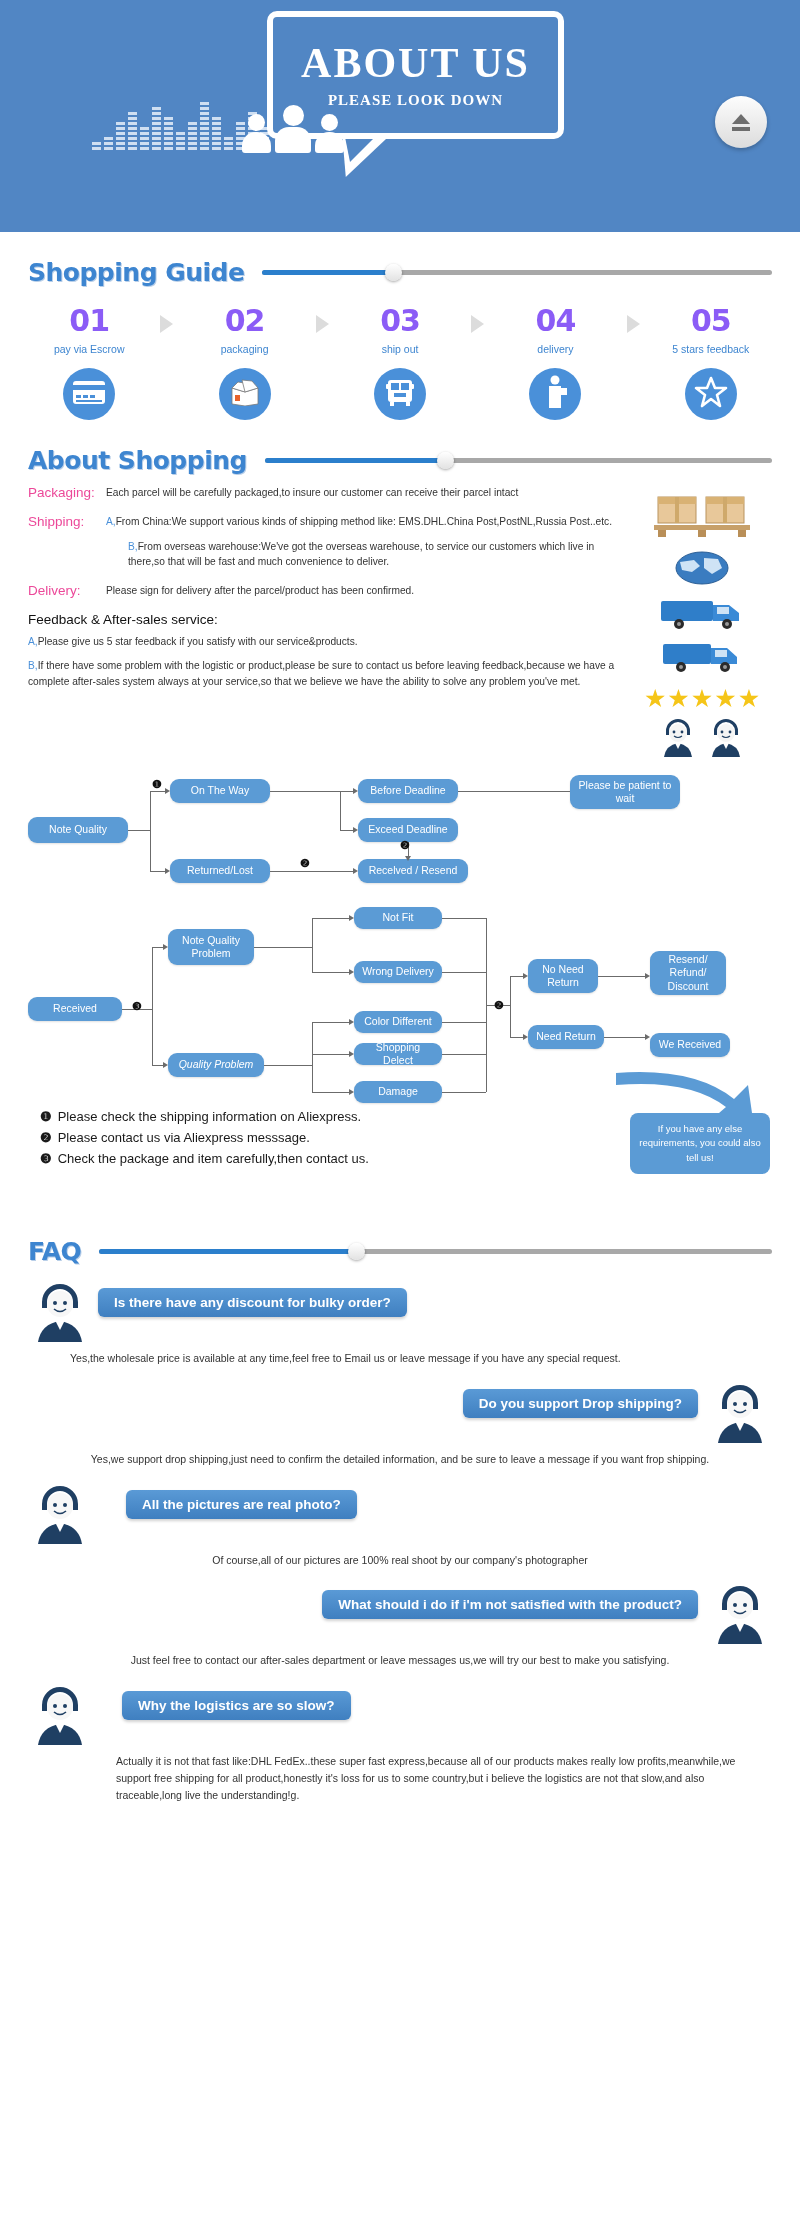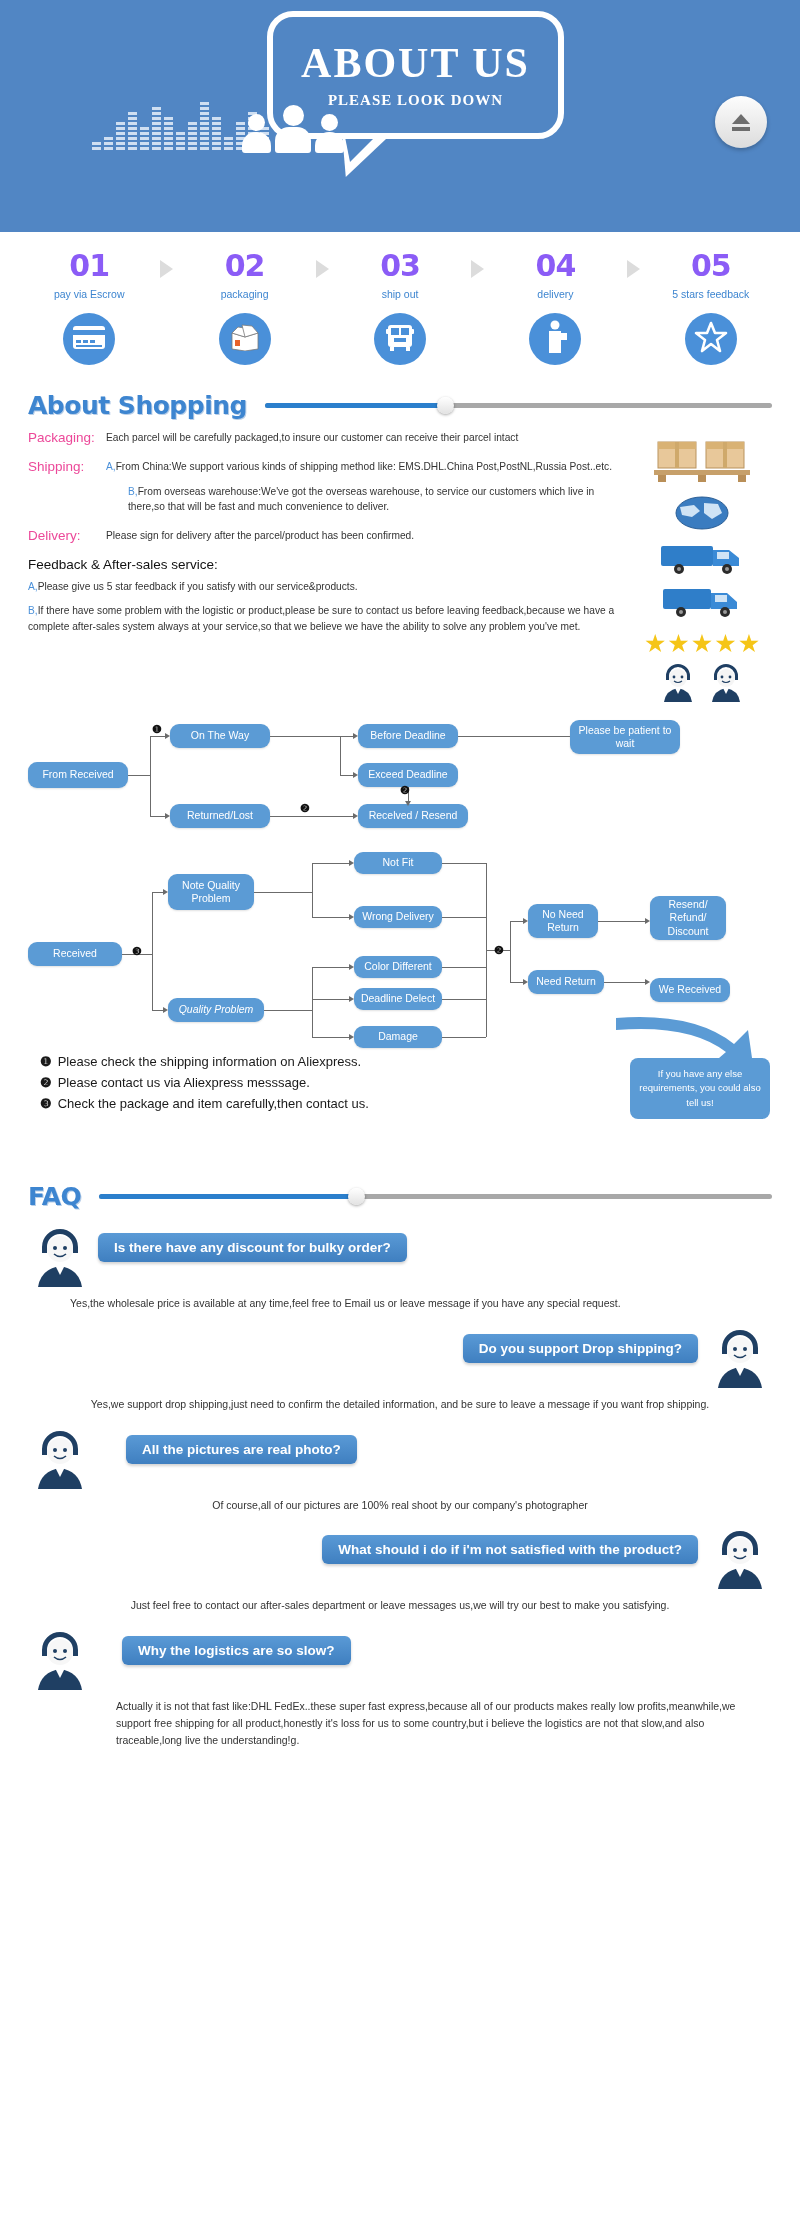--- a/index.html
+++ b/index.html
@@ -16,21 +16,21 @@
     height: 232px;
     background: #5186c4;
     position: relative;
     overflow: hidden;
   }
   .bubble {
     position: absolute;
     left: 267px; top: 11px;
     width: 297px; height: 128px;
     border: 6px solid #fff;
-    border-radius: 26px;
+    border-radius: 10px;
     display: flex; flex-direction: column;
     align-items: center; justify-content: center;
   }
   .bubble-title {
     font-family: "Liberation Serif", serif;
     font-size: 42px; font-weight: 700;
     color: #fff; letter-spacing: 2px;
     line-height: 1;
   }
   .bubble-sub {
@@ -320,20 +320,28 @@
       <div class="bubble-title">ABOUT US</div>
       <div class="bubble-sub">PLEASE LOOK DOWN</div>
     </div>
 
     <div class="eject-btn">
       <div class="eject-tri"></div>
       <div class="eject-bar"></div>
     </div>
   </div>
 
+  <div class="sec-head">
+    <div class="sec-title">Shopping Guide</div>
+    <div class="slider">
+      <div class="track"></div>
+      <div class="fill" style="width:26%"></div>
+      <div class="knob" style="left:24%"></div>
+    </div>
+  </div>
 
   <div class="steps">
     <div class="step">
       <div class="step-num">01</div>
       <div class="step-label">pay via Escrow</div>
       <div class="step-circle">
         <span>
           <svg width="32" height="23" viewBox="0 0 32 23">
               <rect x="0" y="0" width="32" height="23" rx="3" fill="#fff"></rect>
               <rect x="0" y="4" width="32" height="5" fill="#4a90d9"></rect>
@@ -511,21 +519,21 @@
             <circle cx="26" cy="15" r="1.4" fill="#1f3f63"></circle>
           <path d="M18 19 q4 3 8 0" stroke="#1f3f63" fill="none" stroke-width="1.2"></path>
           <path d="M8 40 q2-12 14-14 q12 2 14 14z" fill="#1f3f63"></path>
           <path d="M19 26 l3 6 l3-6 l-3-1z" fill="#fff"></path>
         </svg>
       </div>
     </div>
   </div>
 
   <div class="flow">
-    <div class="node" style="left:28px; top:46px; width:100px; height:26px;">From Received</div>
+    <div class="node" style="left:28px; top:46px; width:100px; height:26px;">Note Quality</div>
     <div class="node" style="left:170px; top:8px; width:100px; height:24px;">On The Way</div>
     <div class="node" style="left:170px; top:88px; width:100px; height:24px;">Returned/Lost</div>
     <div class="node" style="left:358px; top:8px; width:100px; height:24px;">Before Deadline</div>
     <div class="node" style="left:358px; top:47px; width:100px; height:24px;">Exceed Deadline</div>
     <div class="node" style="left:358px; top:88px; width:110px; height:24px;">Recelved / Resend</div>
     <div class="node" style="left:570px; top:4px; width:110px; height:34px;">Please be patient to wait</div>
 
     <div class="line v" style="left:150px; top:20px; height:80px;"></div>
     <div class="line h" style="left:128px; top:59px; width:22px;"></div>
     <div class="line h" style="left:150px; top:20px; width:15px;"></div>
@@ -552,21 +560,21 @@
   </div>
 
   <div class="flow2">
     <div class="node" style="left:28px; top:96px; width:94px; height:24px;">Received</div>
     <div class="node" style="left:168px; top:28px; width:86px; height:36px;">Note Quality Problem</div>
     <div class="node" style="left:168px; top:152px; width:96px; height:24px;font-style:italic;">Quality Problem</div>
 
     <div class="node" style="left:354px; top:6px; width:88px; height:22px;">Not Fit</div>
     <div class="node" style="left:354px; top:60px; width:88px; height:22px;">Wrong Delivery</div>
     <div class="node" style="left:354px; top:110px; width:88px; height:22px;">Color Different</div>
-    <div class="node" style="left:354px; top:142px; width:88px; height:22px;">Deadline Delect</div>
+    <div class="node" style="left:354px; top:142px; width:88px; height:22px;">Shopping Delect</div>
     <div class="node" style="left:354px; top:180px; width:88px; height:22px;">Damage</div>
 
     <div class="node" style="left:528px; top:58px; width:70px; height:34px;">No Need Return</div>
     <div class="node" style="left:528px; top:124px; width:76px; height:24px;">Need Return</div>
     <div class="node" style="left:650px; top:50px; width:76px; height:44px;">Resend/ Refund/ Discount</div>
     <div class="node" style="left:650px; top:132px; width:80px; height:24px;">We Received</div>
 
     <div class="line h" style="left:122px; top:108px; width:30px;"></div>
     <div class="line v" style="left:152px; top:46px; height:118px;"></div>
     <div class="line h" style="left:152px; top:46px; width:11px;"></div>

